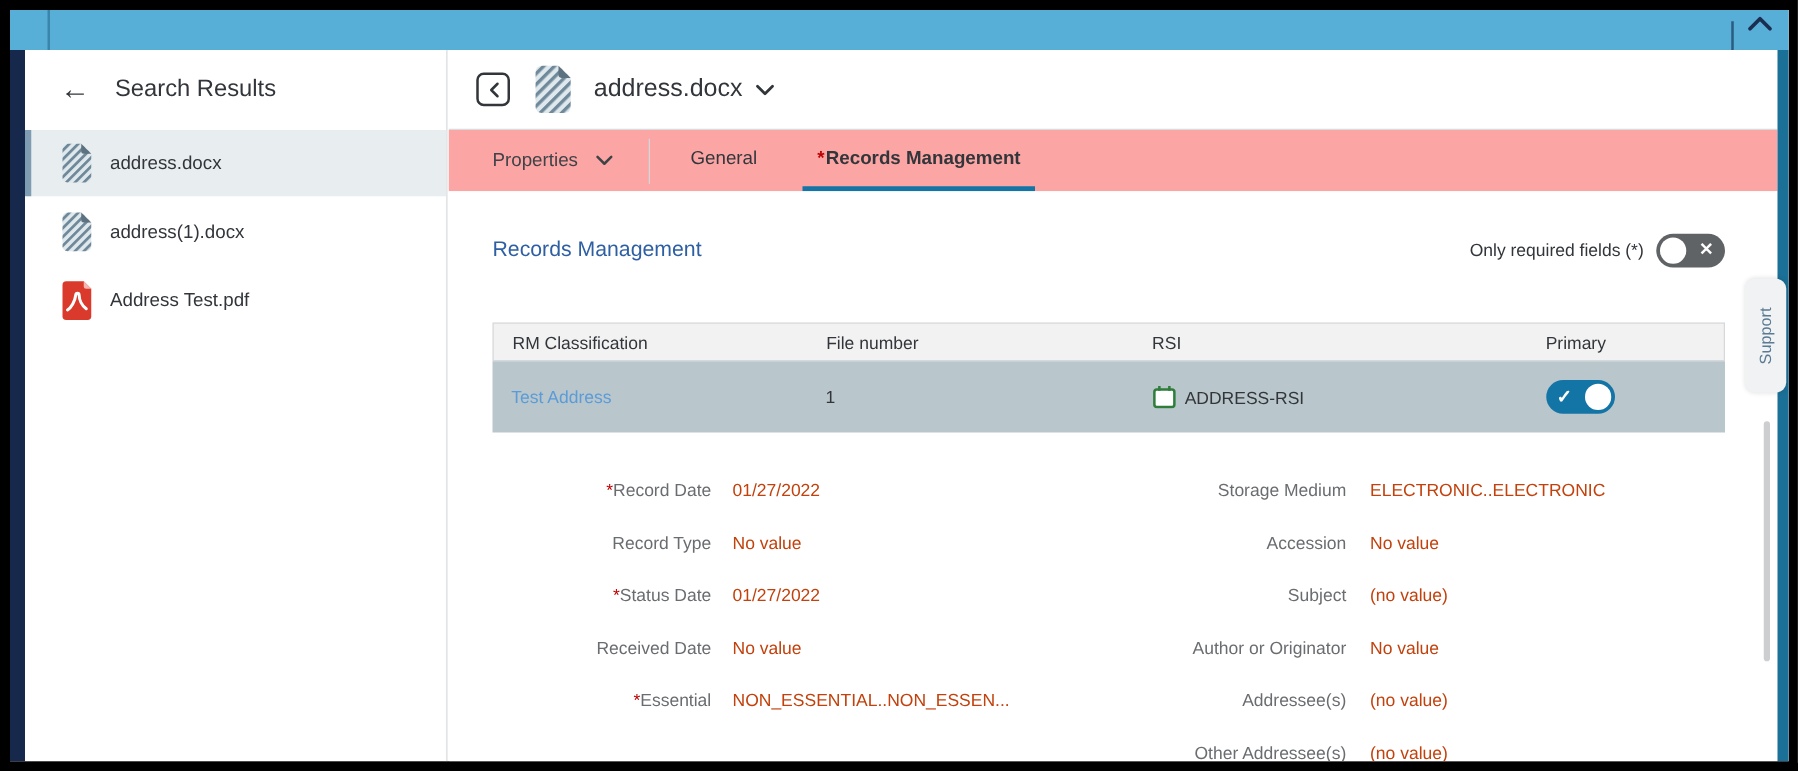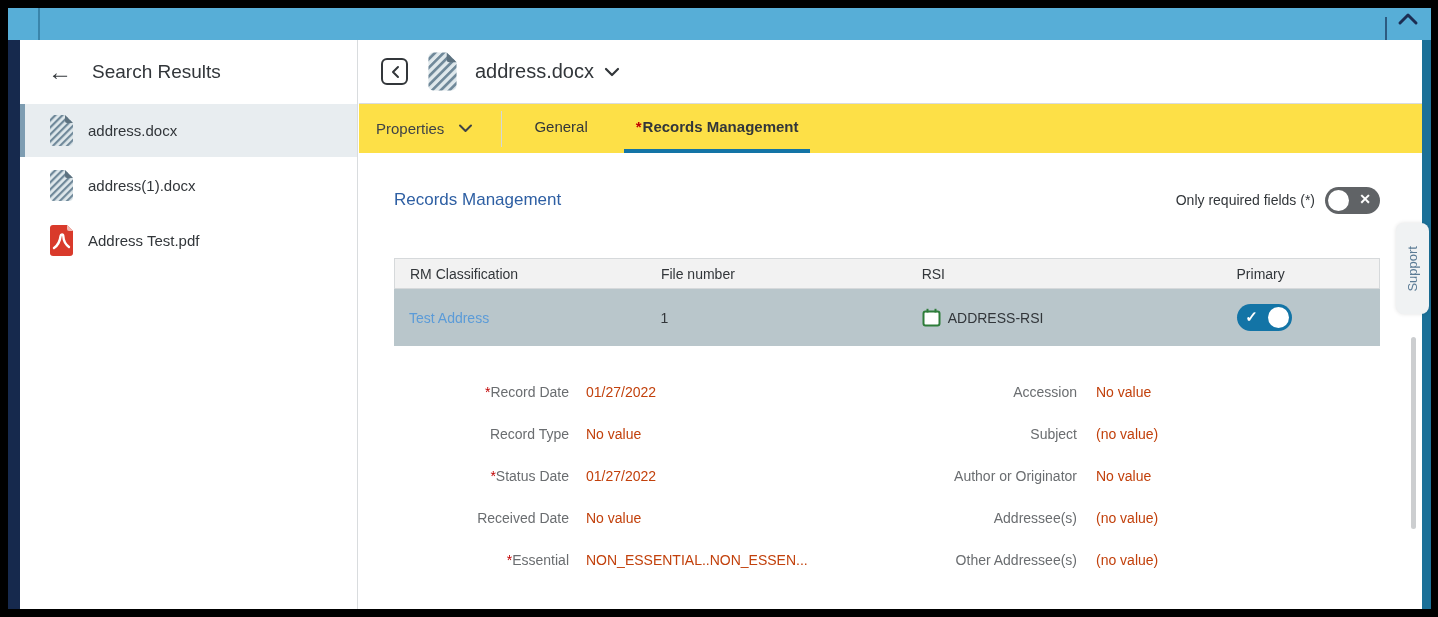--- a/index.html
+++ b/index.html
@@ -31,21 +31,21 @@
   
   .main { position:absolute; left:351px; top:32px; width:1063px; bottom:0; background:#fff; }
   .main-header { height:64px; display:flex; align-items:center; padding-left:22px; border-bottom:1px solid #d9dcde; background:#fff; }
   .back-btn { width:27px; height:27px; border:2px solid #32363a; border-radius:6px; display:flex; align-items:center; justify-content:center; cursor:pointer; }
   .back-btn svg { display:block; }
   .hdr-doc { margin-left:18px; width:33px; height:41px; }
   .hdr-title { margin-left:16px; font-size:20px; color:#32363a; }
   .hdr-caret { margin-left:10px; }
 
   
-  .tabbar { height:49px; background:#fde047; display:flex; align-items:stretch; padding-left:17px; }
+  .tabbar { height:49px; background:#fca5a5; display:flex; align-items:stretch; padding-left:35px; }
   .prop-tab { display:flex; align-items:center; gap:14px; font-size:15px; color:#3f4347; cursor:pointer; }
   .tab-sep { width:1px; height:36px; background:#d3d7d9; align-self:center; margin-left:28px; }
   .tab { display:flex; align-items:center; padding:0 12px; font-size:15px; color:#32363a; cursor:pointer; border-bottom:4px solid transparent; }
   .tab.general { margin-left:20px; }
   .tab.active { margin-left:24px; font-weight:bold; border-bottom-color:#1374a6; }
   .tab .star { color:#c00000; font-weight:bold; margin-right:1px; }
 
   
   .content { position:absolute; left:0; top:113px; right:0; bottom:0; background:#fff; padding:0 42px 0 35px; overflow:hidden; }
   .section-row { margin-top:32px; height:30px; display:flex; align-items:center; justify-content:space-between; }
@@ -249,20 +249,24 @@
               <span class="flabel"><span class="star"></span><span>Received Date</span></span>
               <span class="fvalue">No value</span>
             </div>
             <div class="frow">
               <span class="flabel"><span class="star">*</span><span>Essential</span></span>
               <span class="fvalue">NON_ESSENTIAL..NON_ESSEN...</span>
             </div>
           </div>
           <div class="fcol right">
             <div class="frow">
+              <span class="flabel">Storage Medium</span>
+              <span class="fvalue">ELECTRONIC..ELECTRONIC</span>
+            </div>
+            <div class="frow">
               <span class="flabel">Accession</span>
               <span class="fvalue">No value</span>
             </div>
             <div class="frow">
               <span class="flabel">Subject</span>
               <span class="fvalue">(no value)</span>
             </div>
             <div class="frow">
               <span class="flabel">Author or Originator</span>
               <span class="fvalue">No value</span>

